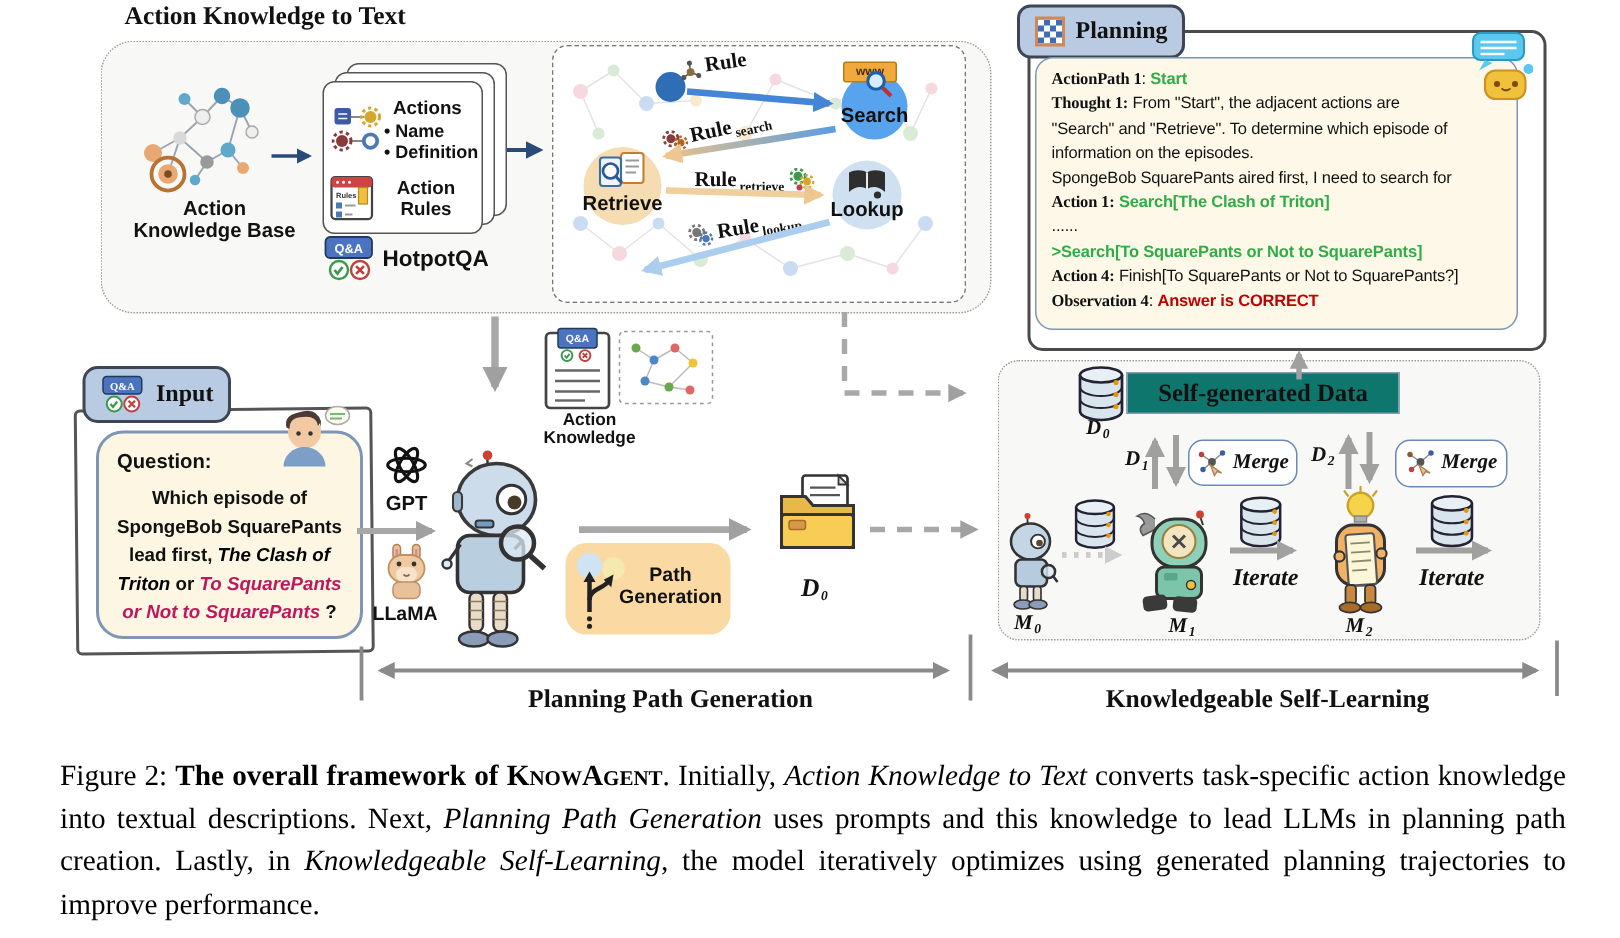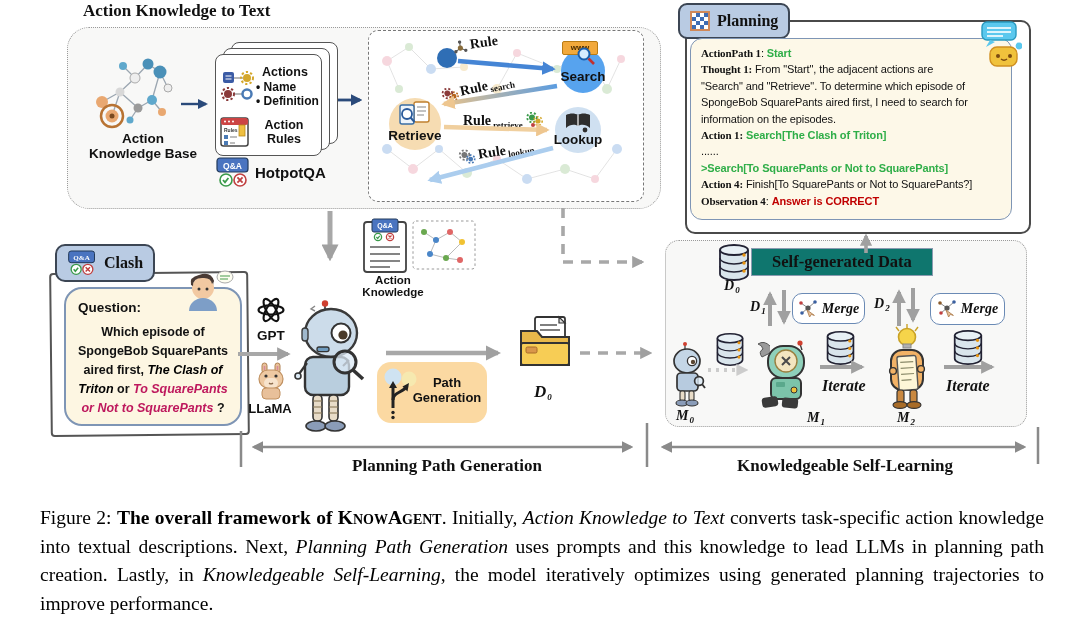--- a/index.html
+++ b/index.html
@@ -266,22 +266,22 @@
   <div class="abs" style="left:685px;top:20px;width:342px;height:210px;background:#fff;border:2px solid #4a4a4a;border-radius:10px;"></div>
   <div class="abs tab" style="left:678px;top:3px;height:32px;font-size:16px;">
     <div class="checker"></div>
     <span>Planning</span>
   </div>
   <div class="abs" style="left:690px;top:38px;width:322px;height:182px;background:#fdf8e8;border:1.6px solid #7e95b5;border-radius:12px;padding:6px 0 0 10px;box-sizing:border-box;">
     <div class="plan-lines">
         <div class="rich-line"><span class="seg-lb">ActionPath 1</span><span class="seg-pl">: </span><span class="seg-gr">Start</span></div>
         <div class="rich-line"><span class="seg-lb">Thought 1:</span><span class="seg-pl"> From "Start", the adjacent actions are</span></div>
         <div class="rich-line"><span class="seg-pl">"Search" and "Retrieve". To determine which episode of</span></div>
+        <div class="rich-line"><span class="seg-pl">information on the episodes.</span></div>
         <div class="rich-line"><span class="seg-pl">SpongeBob SquarePants aired first, I need to search for</span></div>
-        <div class="rich-line"><span class="seg-pl">information on the episodes.</span></div>
         <div class="rich-line"><span class="seg-lb">Action 1:</span><span class="seg-pl"> </span><span class="seg-gr">Search[The Clash of Triton]</span></div>
         <div class="rich-line"><span class="seg-pl">......</span></div>
         <div class="rich-line"><span class="seg-gr">&gt;Search[To SquarePants or Not to SquarePants]</span></div>
         <div class="rich-line"><span class="seg-lb">Action 4:</span><span class="seg-pl"> Finish[To SquarePants or Not to SquarePants?]</span></div>
         <div class="rich-line"><span class="seg-lb">Observation 4</span><span class="seg-pl">: </span><span class="seg-rd">Answer is CORRECT</span></div>
       </div>
   </div>
   <svg class="abs" style="left:970px;top:20px;z-index:6;" width="52" height="48" viewBox="0 0 52 48">
     <rect x="12" y="2" width="34" height="18" rx="5" fill="#5bc8ee" stroke="#2a9ac0" stroke-width="1.4"></rect>
     <line x1="17" y1="8" x2="41" y2="8" stroke="#fff" stroke-width="1.6"></line>
@@ -298,39 +298,39 @@
   <div class="abs" style="left:50px;top:272px;width:195px;height:160px;background:#fff;border:2px solid #555;border-radius:4px;transform:rotate(-0.6deg);"></div>
   <div class="abs tab" style="left:55px;top:244px;height:34px;font-size:16px;border-radius:10px;">
     <svg width="30" height="27" viewBox="0 0 36 32">
       <rect x="2" y="1" width="31" height="14" rx="3" fill="#4a74c0" stroke="#223a5a" stroke-width="1.2"></rect>
       <text x="17.5" y="11.5" font-size="8.5" font-weight="bold" fill="#fff" text-anchor="middle">Q&amp;A</text>
       <circle cx="11" cy="23" r="6" fill="#fff" stroke="#3a9a4a" stroke-width="1.6"></circle>
       <path d="M8,23 l2,2.4 l3.4,-4.4" fill="none" stroke="#3a9a4a" stroke-width="1.8"></path>
       <circle cx="25" cy="23" r="6" fill="#fff" stroke="#c04040" stroke-width="1.6"></circle>
       <path d="M22.4,20.4 l5.2,5.2 M27.6,20.4 l-5.2,5.2" stroke="#c04040" stroke-width="1.8"></path>
     </svg>
-    <span>Clash</span>
+    <span>Input</span>
   </div>
   <div class="abs" style="left:64px;top:287px;width:174px;height:135px;background:#fdf6e2;border:2px solid #7e95b5;border-radius:18px;"></div>
   <svg class="abs" style="left:186px;top:270px;z-index:6;" width="48" height="42" viewBox="0 0 48 42">
     <ellipse cx="39" cy="7" rx="8" ry="6" fill="#fdfdf0" stroke="#aaa" stroke-width="1"></ellipse>
     <line x1="34" y1="6" x2="44" y2="6" stroke="#7ab87a" stroke-width="1.4"></line>
     <line x1="34" y1="9" x2="42" y2="9" stroke="#7ab87a" stroke-width="1.4"></line>
     <circle cx="17" cy="18" r="11" fill="#f2c9a2"></circle>
     <path d="M6,16 a11,11 0 0 1 22,0 l0,-3 a11,8 0 0 0 -22,0 z" fill="#4a3b35"></path>
     <path d="M5,15 q-2,-8 8,-10 q12,-4 15,6 l-2,3 q-1,-7 -10,-6 q-9,0 -9,8 z" fill="#4a3b35"></path>
     <circle cx="13" cy="19" r="1.5" fill="#333"></circle>
       <circle cx="21" cy="19" r="1.5" fill="#333"></circle>
     <path d="M3,41 a14,13 0 0 1 28,0 z" fill="#7d9ec7"></path>
   </svg>
   <div class="abs b" style="left:78px;top:300px;font-size:13.5px;">Question:</div>
   <div class="abs q-lines" style="left:78px;top:323px;text-align:center;">
       <div class="rich-line"><span class="seg-q">Which episode of</span></div>
       <div class="rich-line"><span class="seg-q">SpongeBob SquarePants</span></div>
-      <div class="rich-line"><span class="seg-q">aired first, </span><span class="seg-qb">The Clash of</span></div>
+      <div class="rich-line"><span class="seg-q">lead first, </span><span class="seg-qb">The Clash of</span></div>
       <div class="rich-line"><span class="seg-qb">Triton</span><span class="seg-q"> or </span><span class="seg-qo">To SquarePants</span></div>
       <div class="rich-line"><span class="seg-qo">or Not to SquarePants</span><span class="seg-q"> ?</span></div>
     </div>
 
   <svg class="abs" style="left:253px;top:292px;" width="36" height="36" viewBox="0 0 36 36">
     <g transform="translate(18,18)" fill="none" stroke="#111" stroke-width="2.1">
       <ellipse rx="12.5" ry="4.6"></ellipse>
       <ellipse rx="12.5" ry="4.6" transform="rotate(60)"></ellipse>
       <ellipse rx="12.5" ry="4.6" transform="rotate(120)"></ellipse>
     </g>
@@ -521,21 +521,21 @@
     <circle cx="44" cy="5" r="2.6" fill="#d04030"></circle>
     <rect x="12" y="8" width="36" height="32" rx="15" fill="#8fd0ba" stroke="#333" stroke-width="2"></rect>
     <circle cx="30" cy="23" r="11" fill="#f3e5c0" stroke="#9a8040" stroke-width="1.4"></circle>
     <path d="M26,19 l8,8 M34,19 l-8,8" stroke="#4a4a4a" stroke-width="2"></path>
     <rect x="15" y="40" width="30" height="21" rx="5" fill="#7cc4aa" stroke="#333" stroke-width="2"></rect>
     <rect x="20" y="44" width="9" height="5" rx="1" fill="#5aa88c"></rect>
     <circle cx="38" cy="52" r="3" fill="#f0c23c" stroke="#333" stroke-width="1"></circle>
     <rect x="6" y="59" width="16" height="10" rx="3" fill="#3a3a3a" transform="rotate(-8 14 64)"></rect>
     <rect x="26" y="60" width="16" height="10" rx="3" fill="#3a3a3a" transform="rotate(6 34 65)"></rect>
   </svg>
-  <div class="abs mathlbl" style="left:779px;top:410px;font-size:14px;margin-left:28px;"><span class="seg-mb">M</span><span class="seg-ms">1</span></div>
+  <div class="abs mathlbl" style="left:779px;top:410px;font-size:14px;"><span class="seg-mb">M</span><span class="seg-ms">1</span></div>
 
   <svg class="abs" style="left:823px;top:329px;" width="35" height="37" viewBox="0 0 36 40">
     <path d="M4,8 v24 c0,3.3 6.3,6 14,6 s14,-2.7 14,-6 v-24" fill="#d9e5ec" stroke="#223" stroke-width="1.8"></path>
     <ellipse cx="18" cy="8" rx="14" ry="5" fill="#e8f0f5" stroke="#223" stroke-width="1.8"></ellipse>
     <path d="M4,16 c0,3.3 6.3,6 14,6 s14,-2.7 14,-6" fill="none" stroke="#223" stroke-width="1.4"></path>
     <path d="M4,24 c0,3.3 6.3,6 14,6 s14,-2.7 14,-6" fill="none" stroke="#223" stroke-width="1.4"></path>
     <circle cx="28" cy="13" r="1.7" fill="#e8930c"></circle>
       <circle cx="28" cy="21" r="1.7" fill="#e8930c"></circle>
       <circle cx="28" cy="29" r="1.7" fill="#e8930c"></circle>
   </svg>

